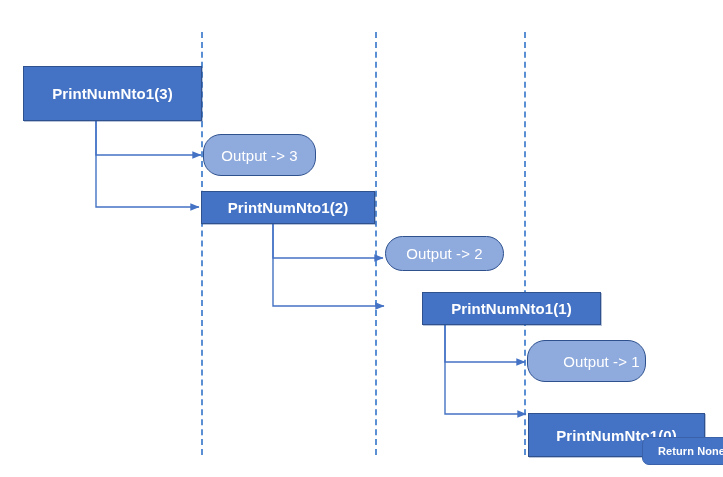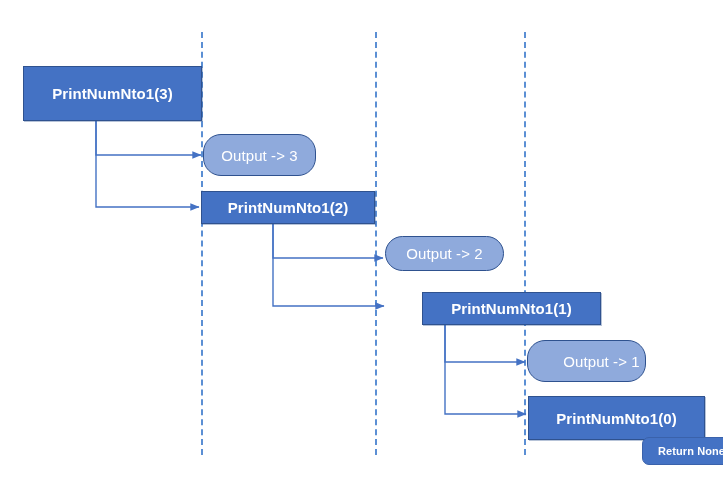--- a/index.html
+++ b/index.html
@@ -109,21 +109,21 @@
       </div>
       <div class="node output" style="left: 385px; top: 236px; width: 119px; height: 35px;">
         <span>Output -&gt; 2</span>
       </div>
       <div class="node call" style="left: 386px; top: 292px; width: 179px; height: 33px; margin-left: 36px;">
         <span>PrintNumNto1(1)</span>
       </div>
       <div class="node output" style="left: 527px; top: 340px; width: 119px; height: 42px; padding-left: 30px;">
         <span>Output -&gt; 1</span>
       </div>
-      <div class="node call" style="left: 528px; top: 396px; width: 177px; height: 44px;">
+      <div class="node call" style="left: 528px; top: 413px; width: 177px; height: 44px;">
         <span>PrintNumNto1(0)</span>
       </div>
       <div class="node ret" style="left: 611px; top: 437px; width: 99px; height: 28px;">
         <span>Return None</span>
       </div>
     </div>
 
 </div>
 
 </body></html>

